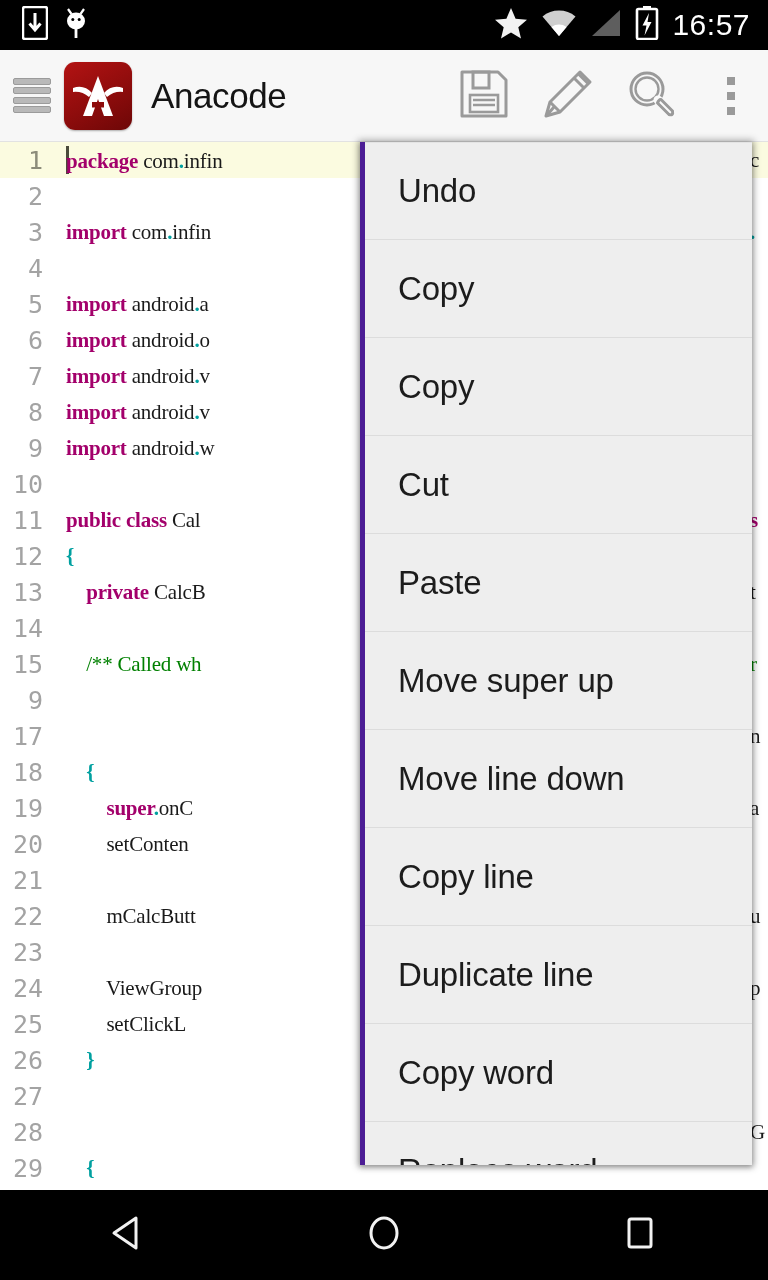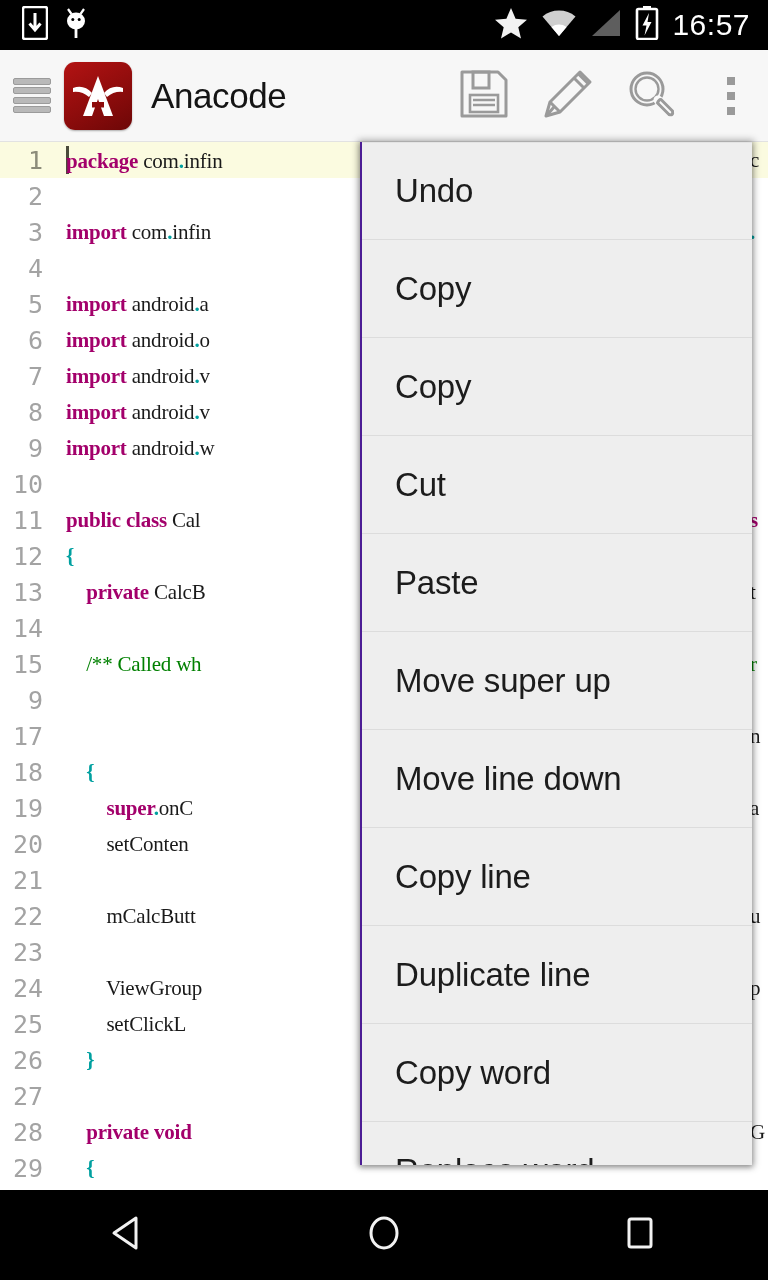--- a/index.html
+++ b/index.html
@@ -78,21 +78,21 @@
   .caret {
     display:inline-block; width:3px; height:28px; background:#4a4a3a;
     vertical-align:-6px; margin-right:-3px;
   }
 
   
   .menu {
     position:absolute; top:142px; left:360px; width:392px; height:1023px;
     background:#eeeeee; overflow:hidden;
     box-shadow:0 0 7px 2px rgba(0,0,0,0.30), 0 2px 5px rgba(0,0,0,0.25);
-    border-left:2px solid #4c1d95;
+    border-left:5px solid #4c1d95;
   }
   .menu-item {
     height:98px; display:flex; align-items:center;
     padding-left:33px; border-bottom:1px solid #dcdcdc;
     font-size:33px; color:#1c1c1c; letter-spacing:-0.2px;
   }
   .menu-item:first-child { border-top:1px solid #e4e4e4; }
 
   
   .navbar {
@@ -330,21 +330,20 @@
         <div class="gutter-line" style="top: 900px;">
           <div class="ln">26</div>
           <div class="code">    <span class="br">}</span></div>
         </div>
         <div class="gutter-line" style="top: 936px;">
           <div class="ln">27</div>
           <div class="code"></div>
         </div>
         <div class="gutter-line" style="top: 972px;">
           <div class="ln">28</div>
-          <div class="code">    <span class="kw">private void</span> </div>
           <div class="code" style="position: absolute; left: 750px; padding: 0px;">G</div>
         </div>
         <div class="gutter-line" style="top: 1008px;">
           <div class="ln">29</div>
           <div class="code">    <span class="br">{</span></div>
         </div>
       </div>
   </div>
 
   <div class="menu">

